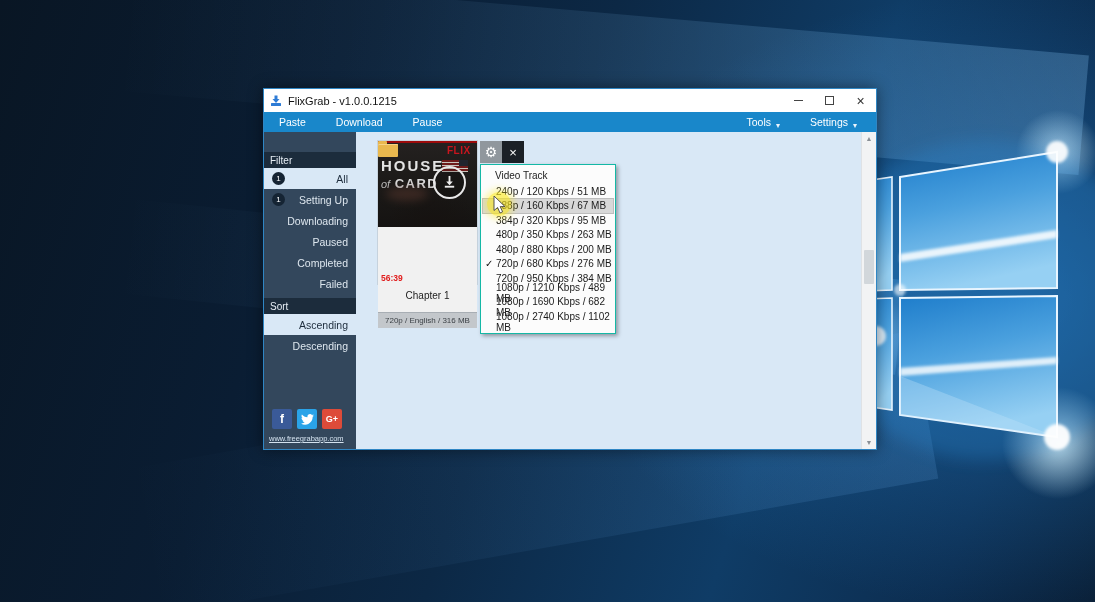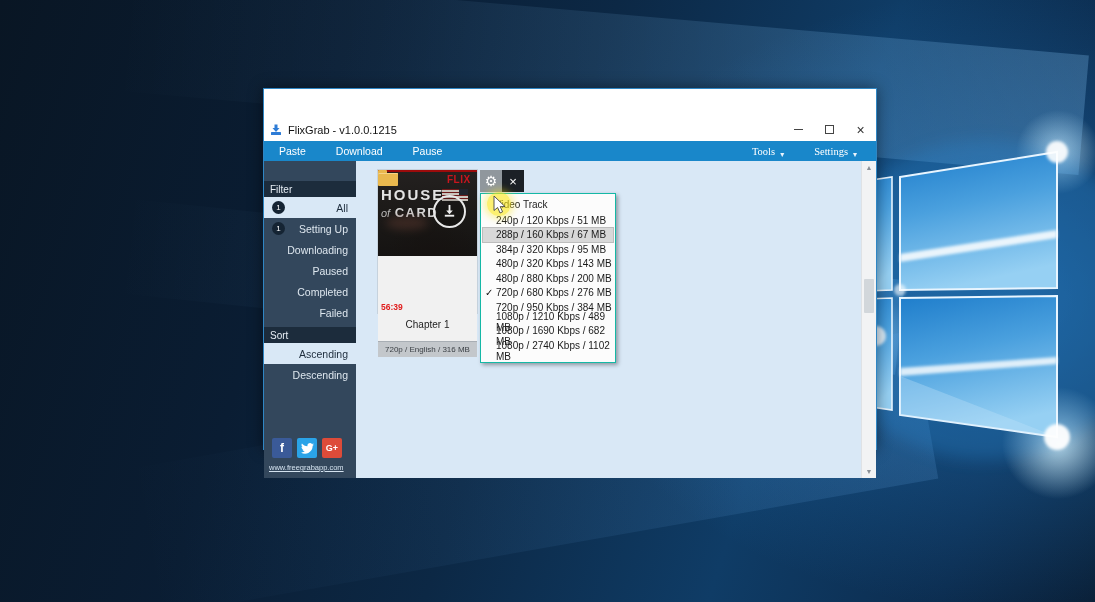--- a/index.html
+++ b/index.html
@@ -28,31 +28,31 @@
     left:-80px; top:330px; width:1000px; height:150px; transform-origin:100% 30%; transform:rotate(-10deg);
     background:linear-gradient(to left, rgba(110,180,245,.16), rgba(110,180,245,.04) 55%, transparent 80%);
   }
   .logo-svg { position:absolute; left:860px; top:140px; overflow:visible; }
 
   
   .app-window {
     position:absolute; left:263px; top:88px; width:614px; height:362px;
     background:#fff; border:1px solid #2f86c4; box-shadow:0 0 14px rgba(0,0,0,.45);
   }
-  .titlebar { position:relative; height:23px; background:#fff; display:flex; align-items:center; padding-left:6px;margin-top:29px; }
+  .titlebar { position:relative; height:23px; background:#fff; display:flex; align-items:center; padding-left:6px; }
   .titlebar .app-title { font-size:11px; color:#111; margin-left:6px; }
   .win-controls { position:absolute; right:0; top:0; height:100%; display:flex; }
   .ctrl { width:31px; height:100%; display:flex; align-items:center; justify-content:center; color:#333; }
   .min-bar { width:9px; height:1px; background:#444; }
   .max-box { width:9px; height:9px; border:1px solid #444; }
   .close-glyph { font-size:14px; line-height:1; color:#333; }
 
   .menubar { height:20px; background:#1987ca; display:flex; align-items:center; position:relative; }
   .mbtn { padding:0 15px; height:100%; display:flex; align-items:center; font-size:10.5px; color:#fff; }
-  .menubar-right { position:absolute; right:4px; top:0; height:100%; display:flex;font-family:Liberation Serif, serif; }
+  .menubar-right { position:absolute; right:4px; top:0; height:100%; display:flex; }
   .mbtn .caret { font-size:8px; margin-left:5px; margin-top:6px; color:#eaf4fc; }
 
   .win-body { position:relative; height:317px; background:#d9e8f6; display:flex; }
 
   
   .sidebar { position:relative; width:92px; height:100%; background:#33475c; flex:none; padding-top:20px; }
   .side-header { height:16px; background:#1c2c3c; color:#e6edf4; font-size:10px; display:flex; align-items:center; padding:0 6px; }
   .srow { height:21px; display:flex; align-items:center; justify-content:flex-end; padding:0 8px; font-size:10.5px; color:#dde6ee; }
   .srow.sel { background:#d9e8f6; color:#1d2c3c; }
   .srow .badge { margin-right:auto; width:13px; height:13px; border-radius:50%; background:#152433; color:#fff;
@@ -296,21 +296,21 @@
         <div class="mi">
             <span>240p / 120 Kbps / 51 MB</span>
           </div>
         <div class="mi hover">
             <span>288p / 160 Kbps / 67 MB</span>
           </div>
         <div class="mi">
             <span>384p / 320 Kbps / 95 MB</span>
           </div>
         <div class="mi">
-            <span>480p / 320 Kbps / 143 MB</span>
+            <span>480p / 350 Kbps / 263 MB</span>
           </div>
         <div class="mi">
             <span>480p / 880 Kbps / 200 MB</span>
           </div>
         <div class="mi">
           <span class="mi-check">✓</span>
           <span>720p / 680 Kbps / 276 MB</span>
         </div>
         <div class="mi">
             <span>720p / 950 Kbps / 384 MB</span>

